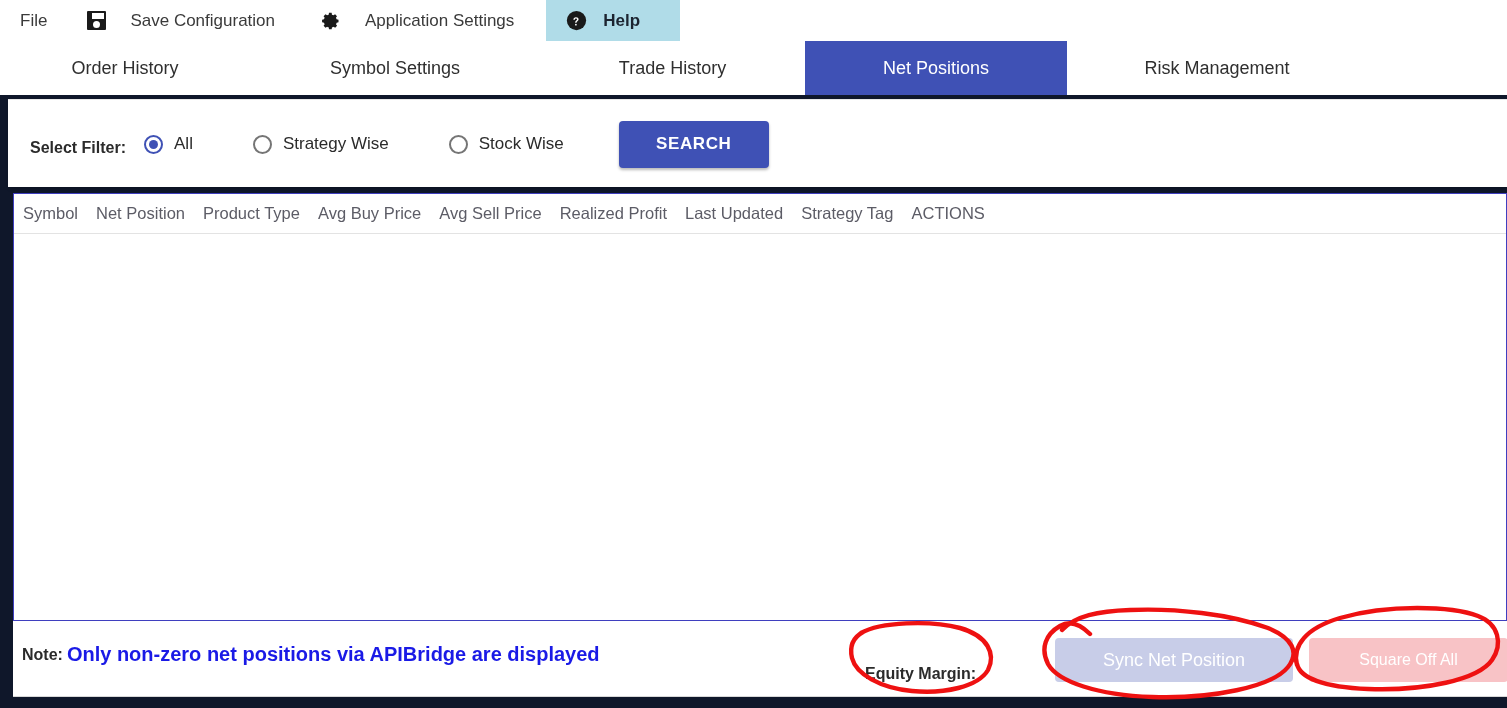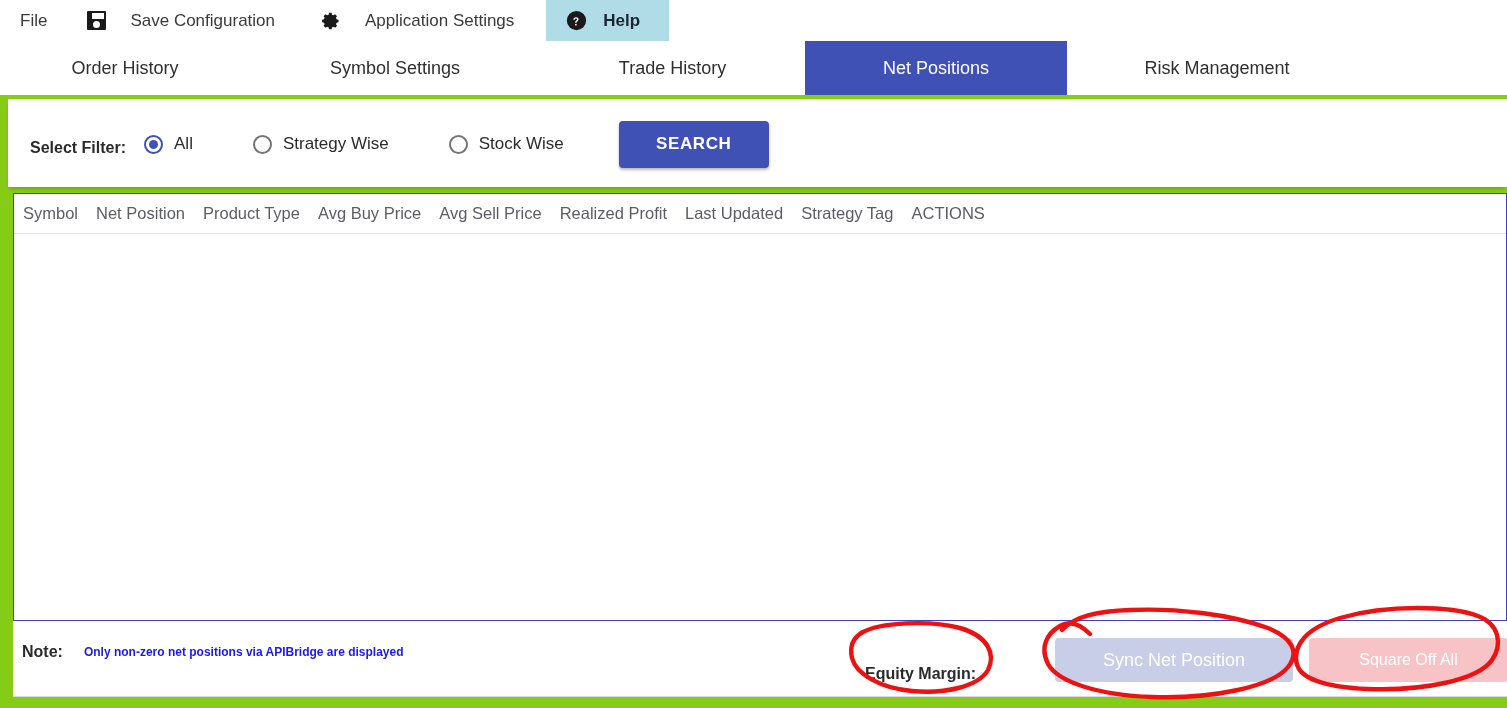--- a/index.html
+++ b/index.html
@@ -9,21 +9,21 @@
     height: 708px;
     overflow: hidden;
     background: #ffffff;
     font-family: "Liberation Sans", sans-serif;
   }
 
   #app {
     position: relative;
     width: 1507px;
     height: 708px;
-    background: #84cc16;
+    background: #0f172a;
   }
 
   
   .menubar {
     position: absolute;
     left: 0; top: 0;
     width: 1507px; height: 41px;
     background: #ffffff;
     display: flex;
     align-items: stretch;
@@ -37,21 +37,21 @@
     color: #3a3a3a;
     white-space: nowrap;
     cursor: default;
   }
   .menu-item.first { padding-left: 20px; }
   .menu-item.icon-only { padding: 0 10px; }
   .menu-item.highlight {
     background: #b0dce8;
     font-weight: bold;
     color: #1c2430;
-    padding: 0 29px 0 20px;
+    padding: 0 40px 0 20px;
   }
   .menu-gap-a { width: 16px; }
   .menu-gap-b { width: 22px; }
   .menu-gap-c { width: 18px; }
 
   .icon-save {
     width: 19px; height: 19px;
     position: relative;
     display: inline-block;
     background: #1a1a1a;
@@ -221,22 +221,22 @@
     left: 9px; top: 22px;
     display: flex;
     align-items: center;
   }
   .note-label {
     font-size: 16px;
     font-weight: bold;
     color: #2b2b2b;
   }
   .note-text {
-    margin-left: 21px;
-    font-size: 12px;
+    margin-left: 4px;
+    font-size: 20px;
     font-weight: bold;
     color: #1a1ae6;
   }
   .equity-label {
     position: absolute;
     left: 852px; top: 44px;
     font-size: 16px;
     font-weight: bold;
     color: #2b2b2b;
     white-space: nowrap;

